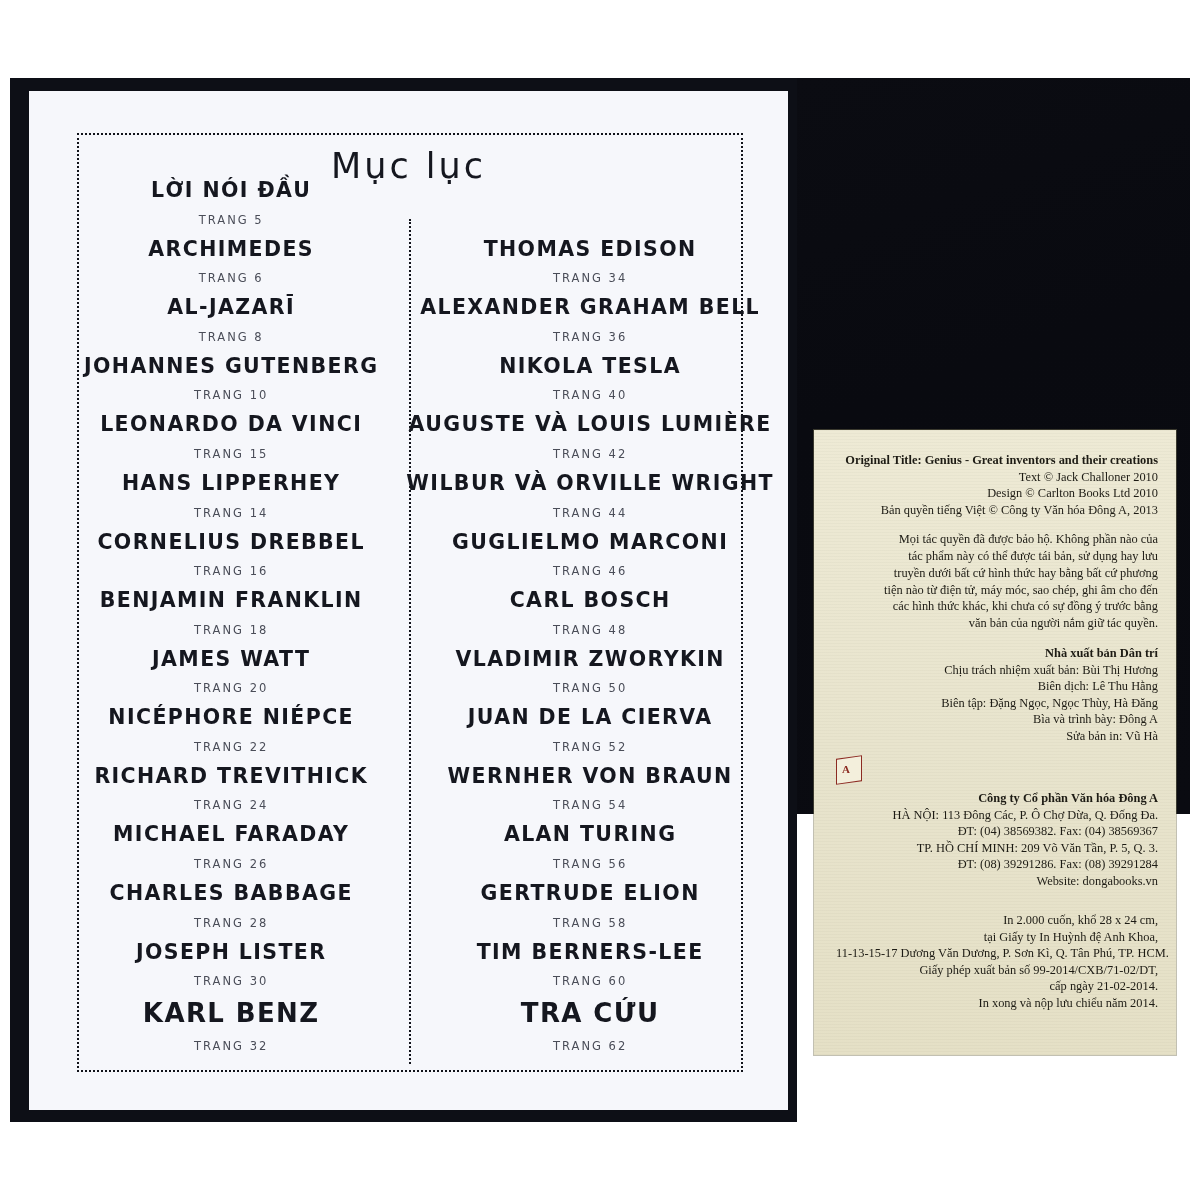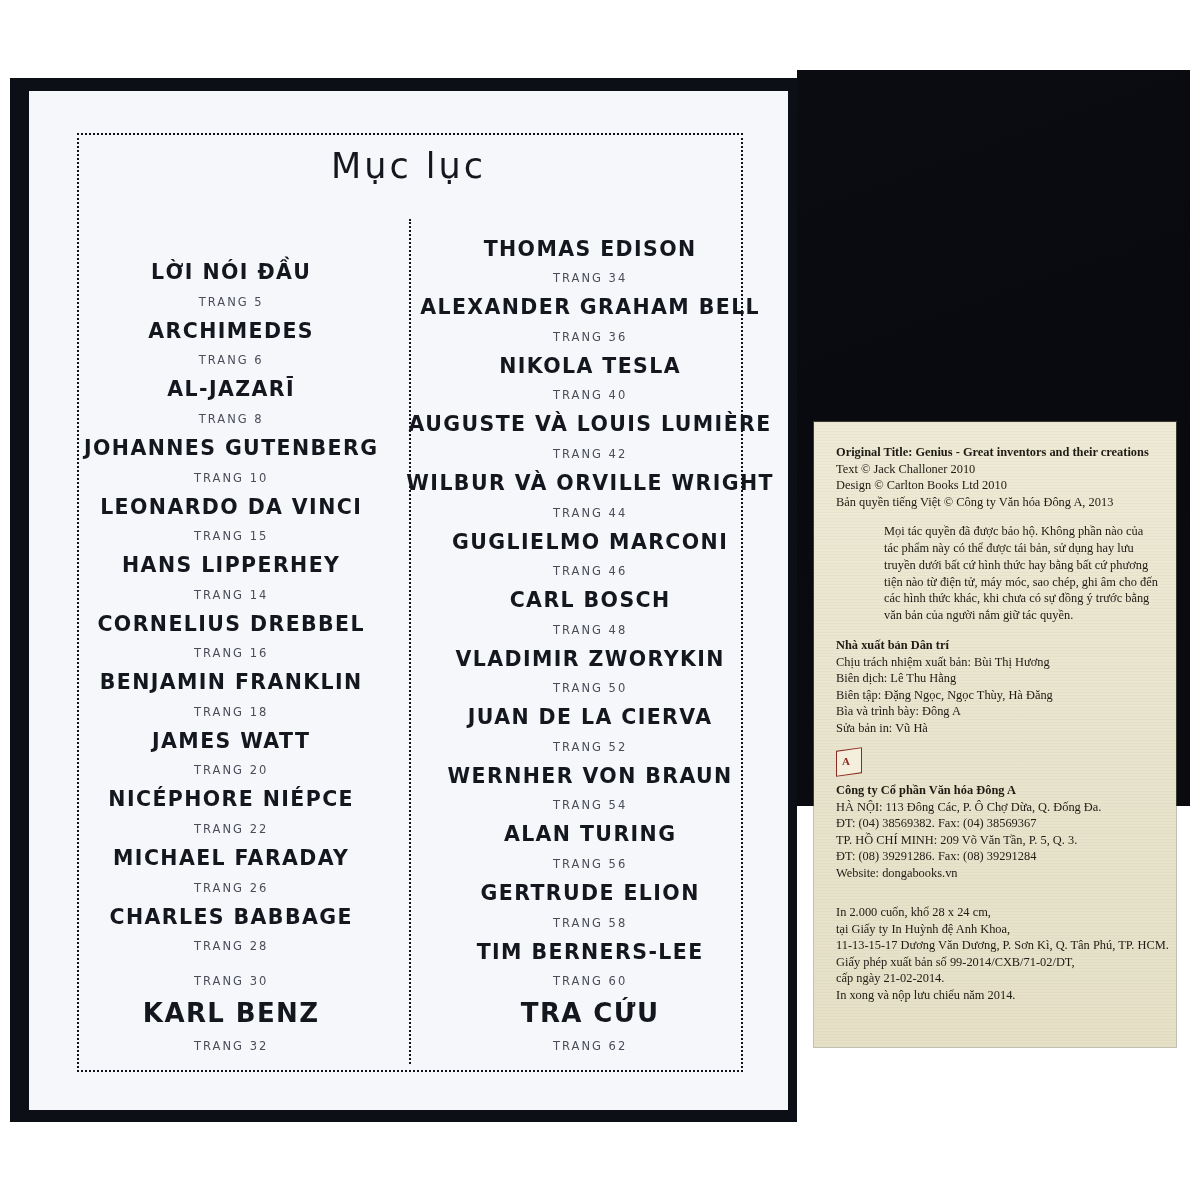--- a/index.html
+++ b/index.html
@@ -111,35 +111,36 @@
     letter-spacing: 2px;
     color: #4a4d58;
     margin-top: 10px;
   }
   .entry.last .entry-name { font-size: 26px; }
 
   
   #right-panel {
     position: absolute;
     left: 797px;
-    top: 70px;
+    top: 78px;
     width: 393px;
     height: 736px;
     background:
       radial-gradient(1px 1px at 40px 60px, rgba(255,255,255,.55), transparent 60%),
       radial-gradient(1px 1px at 130px 22px, rgba(255,255,255,.40), transparent 60%),
       radial-gradient(1px 1px at 250px 110px, rgba(255,255,255,.45), transparent 60%),
       radial-gradient(1px 1px at 330px 40px, rgba(255,255,255,.35), transparent 60%),
       radial-gradient(1px 1px at 70px 200px, rgba(255,255,255,.30), transparent 60%),
       radial-gradient(1px 1px at 300px 260px, rgba(255,255,255,.35), transparent 60%),
       radial-gradient(1px 1px at 180px 330px, rgba(255,255,255,.25), transparent 60%),
       radial-gradient(1px 1px at 360px 600px, rgba(255,255,255,.25), transparent 60%),
       radial-gradient(1px 1px at 20px 800px, rgba(255,255,255,.25), transparent 60%),
       radial-gradient(1px 1px at 200px 980px, rgba(255,255,255,.20), transparent 60%),
       linear-gradient(160deg, #0b0c12 0%, #090a10 40%, #0a0b11 100%);
+    text-align: right;
   }
 
   
   #colophon {
     position: absolute;
     left: 17px;
     top: 352px;
     width: 362px;
     height: 625px;
     background:
@@ -235,28 +236,33 @@
           </div>
           <div class="entry">
             <div class="entry-name">JAMES WATT</div>
             <div class="entry-page">TRANG 20</div>
           </div>
           <div class="entry">
             <div class="entry-name">NICÉPHORE NIÉPCE</div>
             <div class="entry-page">TRANG 22</div>
           </div>
           <div class="entry">
+            <div class="entry-name">RICHARD TREVITHICK</div>
+            <div class="entry-page">TRANG 24</div>
+          </div>
+          <div class="entry">
             <div class="entry-name">MICHAEL FARADAY</div>
             <div class="entry-page">TRANG 26</div>
           </div>
           <div class="entry">
             <div class="entry-name">CHARLES BABBAGE</div>
             <div class="entry-page">TRANG 28</div>
           </div>
           <div class="entry">
+            <div class="entry-name">JOSEPH LISTER</div>
             <div class="entry-page">TRANG 30</div>
           </div>
           <div class="entry last">
             <div class="entry-name">KARL BENZ</div>
             <div class="entry-page">TRANG 32</div>
           </div>
 
         </div>
 
         <div class="col right">

